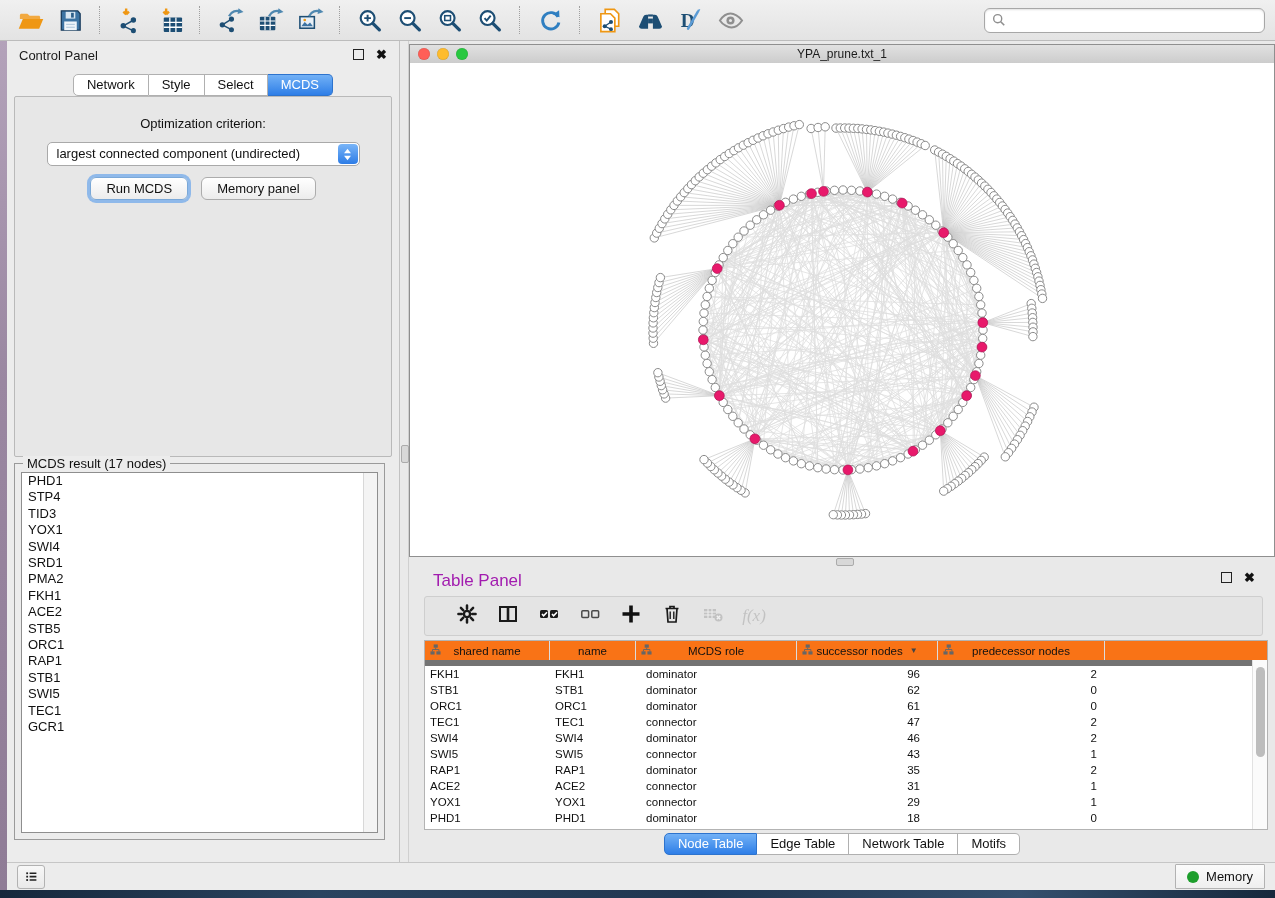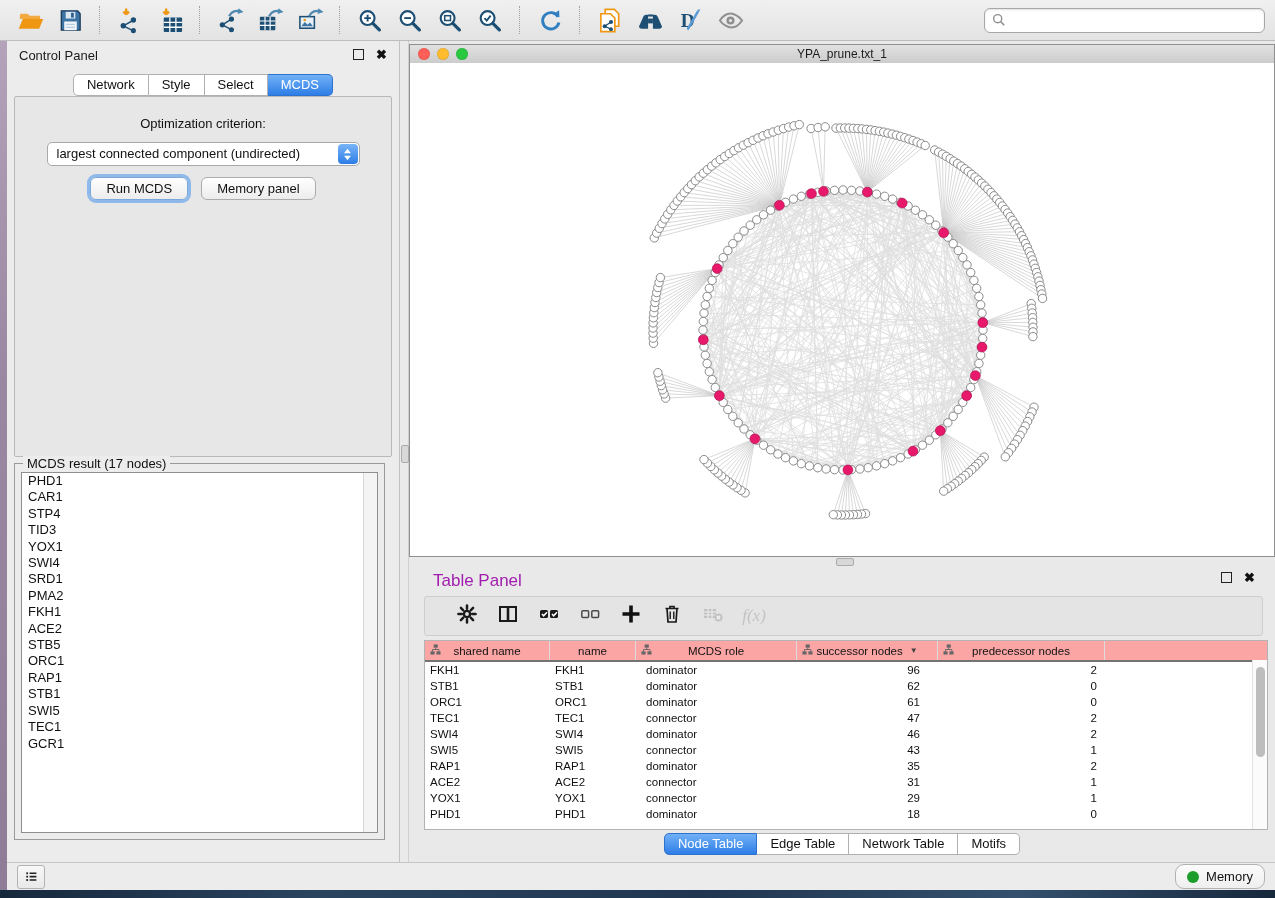--- a/index.html
+++ b/index.html
@@ -79,38 +79,38 @@
   .tp-title{position:absolute;left:24px;top:5px;font-size:17px;color:#a21caf}
   .tp-winbtns{position:absolute;right:20px;top:6px;display:flex;gap:12px;align-items:center}
   .tp-toolbar{position:absolute;left:15px;top:30px;width:839px;height:40px;background:#e4e4e4;
               border:1px solid #cecece;border-radius:3px;display:flex;align-items:center;
               padding-left:24px;gap:5px;box-sizing:border-box}
   .tp-btn{width:36px;height:30px;display:flex;align-items:center;justify-content:center}
   .tp-btn.disabled{opacity:.45}
   .fx{font-family:"Liberation Serif",serif;font-style:italic;font-size:17px;color:#9b9b9b}
   .tbl{position:absolute;left:15px;top:74px;width:844px;height:190px;background:#fff;
        border:1px solid #b3b3b3;box-sizing:border-box;overflow:hidden}
-  .tbl-header{display:flex;height:19px;background:#fca5a5;border-bottom:2px solid #737373;font-size:11.5px;color:#111}
+  .tbl-header{display:flex;height:19px;background:#f97316;border-bottom:6px solid #737373;font-size:11.5px;color:#111}
   .th{position:relative;display:flex;align-items:center;justify-content:center;
       border-right:1px solid #dcdcdc;box-sizing:border-box;flex:0 0 auto}
   .th.filler{flex:1;border-right:none}
   .th .hier{position:absolute;left:5px;top:3px}
   .sort-chevron{margin-left:7px;font-size:8px;color:#444}
   .tbl-row{display:flex;height:16px;font-size:11.5px;align-items:center;color:#111}
   .td{box-sizing:border-box;overflow:hidden;white-space:nowrap;flex:0 0 auto}
   .tbl-scroll{position:absolute;right:0;top:19px;bottom:0;width:14px;background:#fbfbfb;border-left:1px solid #e2e2e2}
   .tbl-thumb{position:absolute;left:2.5px;top:7px;width:9px;height:90px;background:#bdbdbd;border-radius:5px}
   .bottom-tabs{position:absolute;left:0;top:267px;width:866px;display:flex;justify-content:center}
   
   .status-bar{position:absolute;left:7px;top:862px;width:1268px;height:28px;background:#ececec;
               border-top:1px solid #c6c6c6;display:flex;align-items:center;padding:0 10px;box-sizing:border-box}
   .sb-btn{width:26px;height:22px;border:1px solid #b2b2b2;background:linear-gradient(#f8f8f8,#e9e9e9);
           border-radius:3px;display:flex;align-items:center;justify-content:center}
   .memory-btn{margin-left:auto;height:23px;border:1px solid #b2b2b2;background:linear-gradient(#fbfbfb,#efefef);
-              border-radius:9px;display:flex;align-items:center;gap:7px;padding:0 11px;font-size:13px;color:#111}
+              border-radius:1px;display:flex;align-items:center;gap:7px;padding:0 11px;font-size:13px;color:#111}
   .mem-dot{width:12px;height:12px;border-radius:50%;background:#1d9e2c}
 </style>
 </head>
 <body>
 
 <div class="toolbar">
   <div id="toolbar-icons" style="display:flex;align-items:center">
       <div class="tb-btn">
         <span class="icn">
           <svg viewBox="0 0 28 28" width="27" height="27">
@@ -325,21 +325,20 @@
     <div class="cp-buttons">
       <button class="aqua-btn focused">Run MCDS</button>
       <button class="aqua-btn">Memory panel</button>
     </div>
   </div>
   <div class="mcds-fieldset">
     <div class="fs-legend">MCDS result (17 nodes)</div>
     <div class="mcds-list">
       <div id="mcds-items">
           <div class="mcds-item">PHD1</div>
-          <div class="mcds-item">CAR1</div>
           <div class="mcds-item">STP4</div>
           <div class="mcds-item">TID3</div>
           <div class="mcds-item">YOX1</div>
           <div class="mcds-item">SWI4</div>
           <div class="mcds-item">SRD1</div>
           <div class="mcds-item">PMA2</div>
           <div class="mcds-item">FKH1</div>
           <div class="mcds-item">ACE2</div>
           <div class="mcds-item">STB5</div>
           <div class="mcds-item">ORC1</div>

